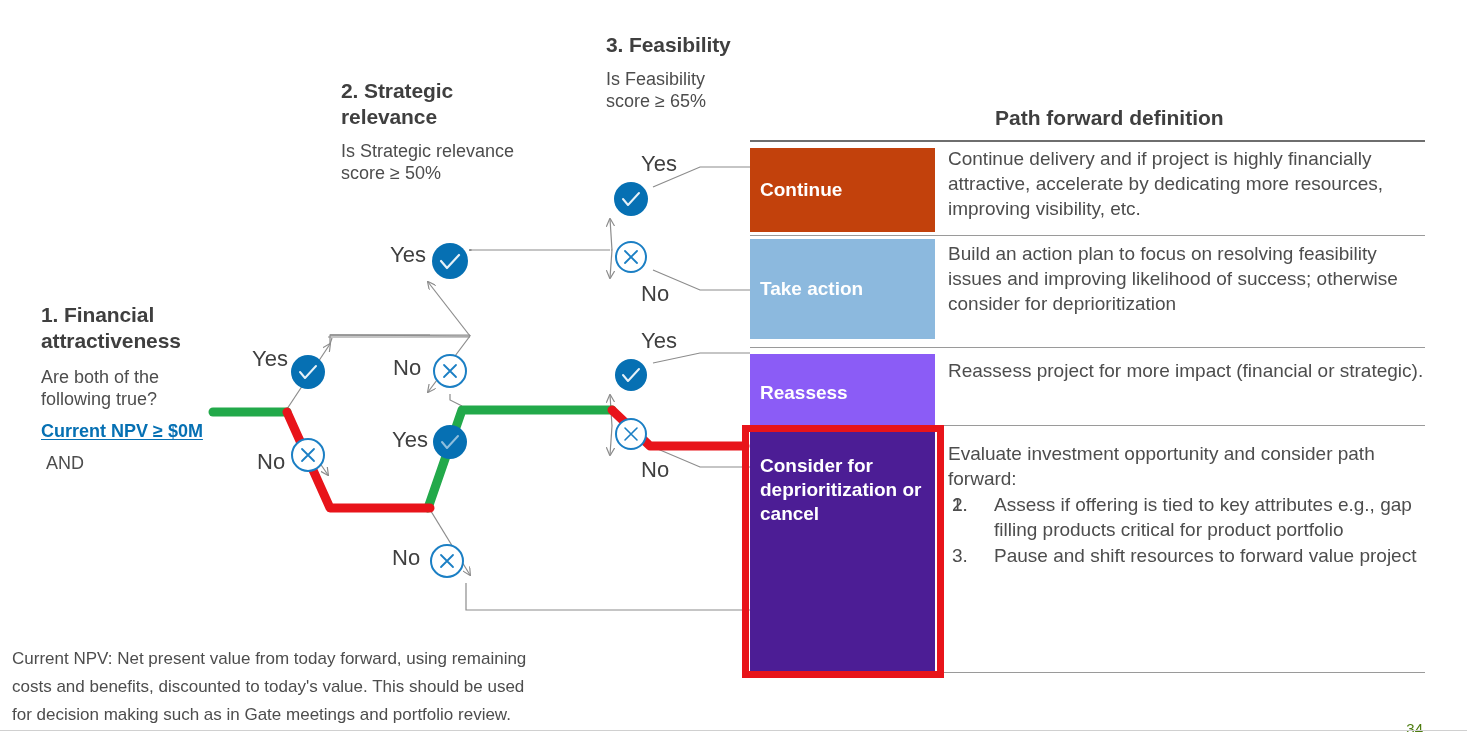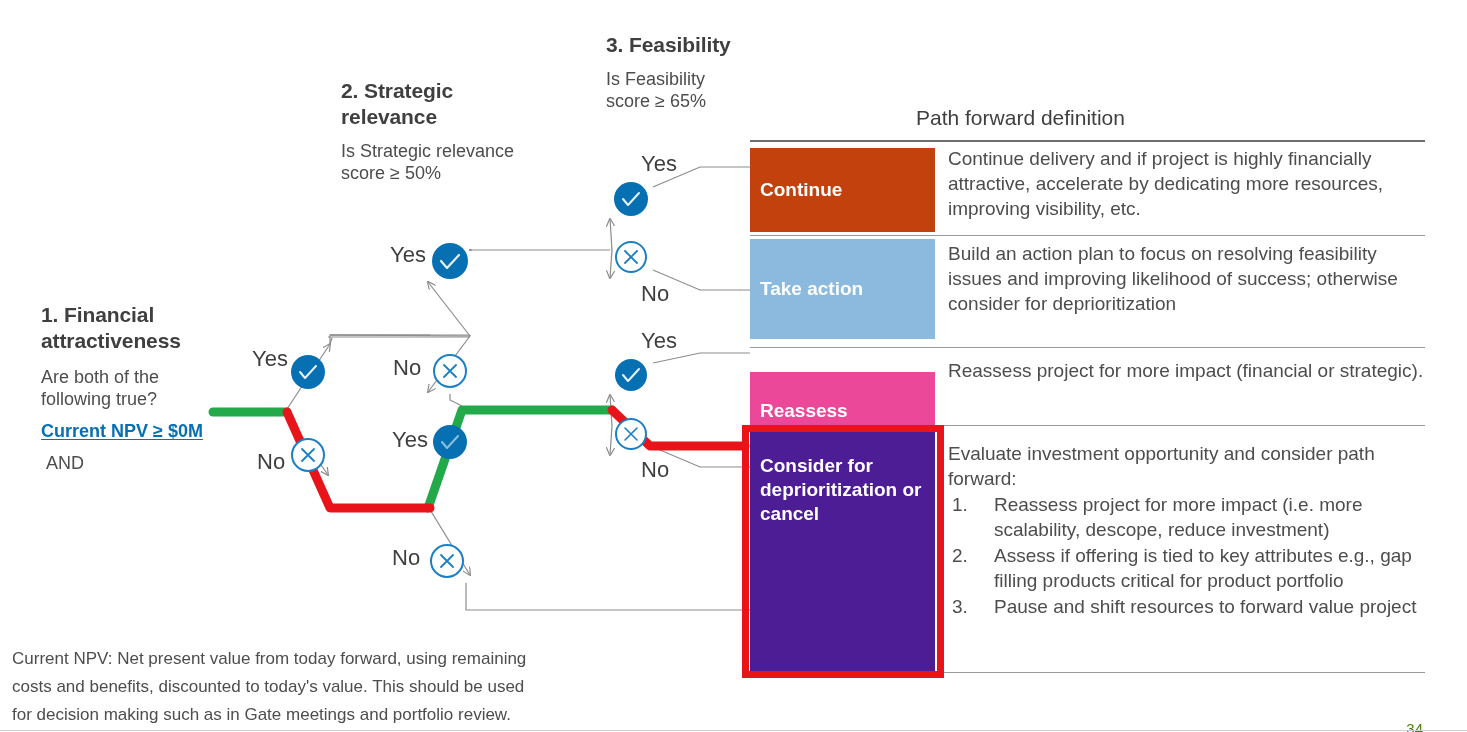--- a/index.html
+++ b/index.html
@@ -59,22 +59,22 @@
     position:absolute;
     font-size:22px;
     line-height:24px;
     color:#3f3f3f;
     white-space:nowrap;
   }
 
   
   #pf-header{
     position:absolute;
-    left:916px; top:106px;
-    font-weight:normal; font-size:21px; color:#3f3f3f;
+    left:995px; top:106px;
+    font-weight:bold; font-size:21px; color:#3f3f3f;
   }
   .pf-chip{
     position:absolute;
     left:750px; width:185px;
     color:#ffffff;
     font-weight:bold;
     font-size:19px;
     line-height:24px;
     box-sizing:border-box;
     padding:0 10px;
@@ -298,34 +298,34 @@
         <div>Continue delivery and if project is highly financially attractive, accelerate by dedicating more resources, improving visibility, etc.</div>
       </div>
       <div class="pf-rule" style="top: 235px;"></div>
       <div class="pf-chip" style="top: 239px; height: 100px; background: rgb(140, 185, 222); color: rgb(255, 255, 255);">
         <span>Take action</span>
       </div>
       <div class="pf-desc" style="top: 241px;">
         <div>Build an action plan to focus on resolving feasibility issues and improving likelihood of success; otherwise consider for deprioritization</div>
       </div>
       <div class="pf-rule" style="top: 347px;"></div>
-      <div class="pf-chip" style="top: 372px; height: 78px; background: #ec4899; color: rgb(255, 255, 255);">
+      <div class="pf-chip" style="top: 354px; height: 78px; background: #8b5cf6; color: rgb(255, 255, 255);">
         <span>Reassess</span>
       </div>
       <div class="pf-desc" style="top: 358px;">
         <div>Reassess project for more impact (financial or strategic).</div>
       </div>
       <div class="pf-rule" style="top: 425px;"></div>
       <div class="pf-chip" style="top: 432px; height: 240px; background: #4c1d95; color: rgb(255, 255, 255); align-items: flex-start; padding-top: 22px;">
         <span>Consider for deprioritization or cancel</span>
       </div>
       <div class="pf-desc" style="top: 441px;">
         <div>Evaluate investment opportunity and consider path forward:</div>
         <ul class="num-list">
-          <li><span class="num">1.</span><span>Reassess project for more impact (i.e. more scalability, descope, reduce investment)</span></li>
+          <li><span class="num">1.</span></li>
           <li><span class="num">2.</span><span>Assess if offering is tied to key attributes e.g., gap filling products critical for product portfolio</span></li>
           <li><span class="num">3.</span><span>Pause and shift resources to forward value project</span></li>
         </ul>
       </div>
       <div class="pf-rule" style="top: 672px;"></div>
     </div>
   <div id="highlight-box"></div>
 
   <div id="footnote">Current NPV: Net present value from today forward, using remaining costs and benefits, discounted to today's value. This should be used for decision making such as in Gate meetings and portfolio review.</div>
   <div id="page-num">34</div>

